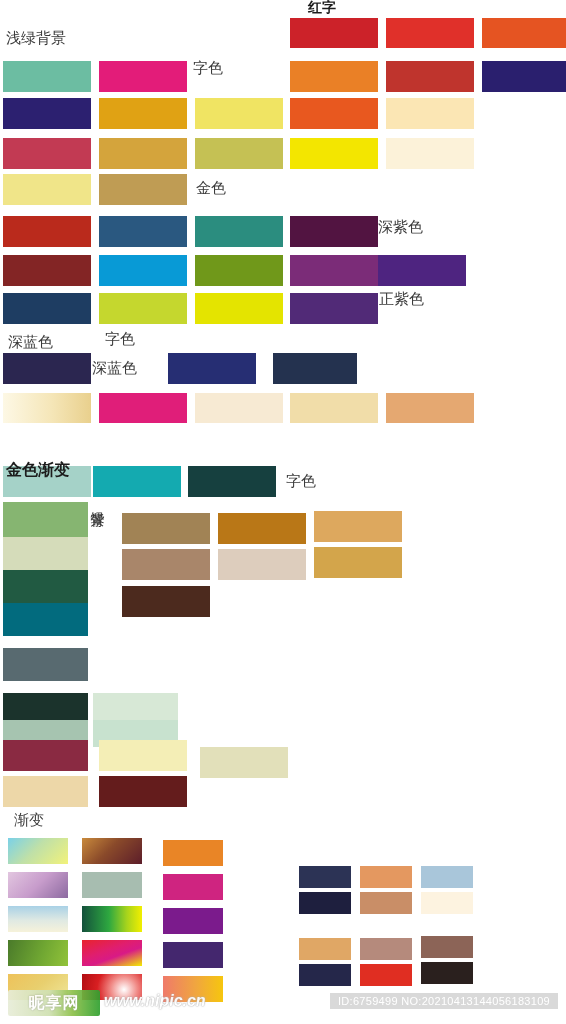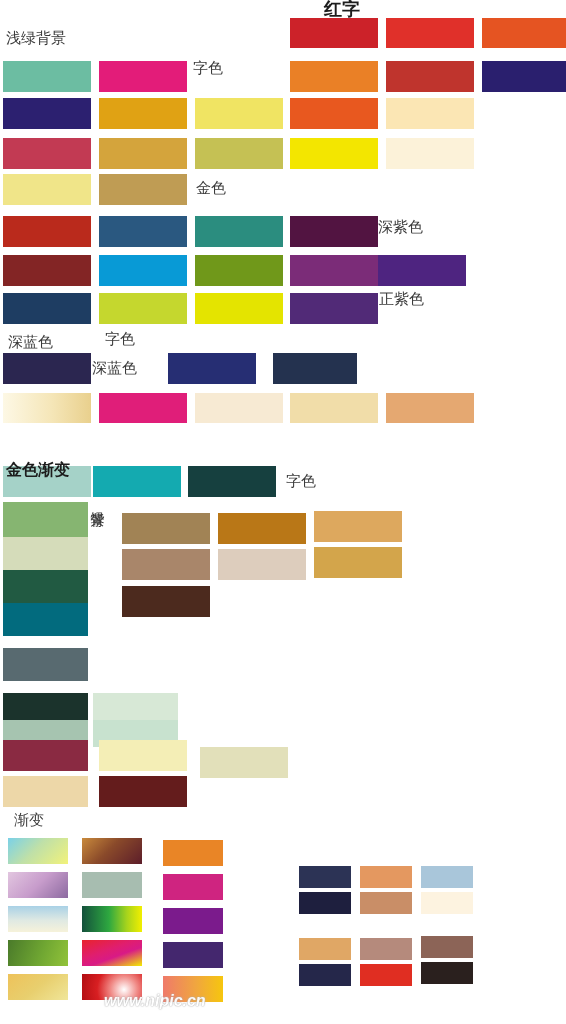--- a/index.html
+++ b/index.html
@@ -190,31 +190,33 @@
       <div class="sw" style="left: 360px; top: 892px; width: 52px; height: 22px; background: rgb(201, 142, 103);"></div>
       <div class="sw" style="left: 421px; top: 892px; width: 52px; height: 22px; background: rgb(253, 243, 224);"></div>
       <div class="sw" style="left: 299px; top: 938px; width: 52px; height: 22px; background: rgb(224, 167, 101);"></div>
       <div class="sw" style="left: 360px; top: 938px; width: 52px; height: 22px; background: rgb(181, 138, 124);"></div>
       <div class="sw" style="left: 421px; top: 936px; width: 52px; height: 22px; background: rgb(140, 100, 87);"></div>
       <div class="sw" style="left: 299px; top: 964px; width: 52px; height: 22px; background: rgb(37, 39, 74);"></div>
       <div class="sw" style="left: 360px; top: 964px; width: 52px; height: 22px; background: rgb(224, 46, 34);"></div>
       <div class="sw" style="left: 421px; top: 962px; width: 52px; height: 22px; background: rgb(42, 32, 30);"></div>
     </div>
   <div id="label-layer">
-      <div class="label label-bold" style="left: 324px; top: 0px; font-size: 18px;">红字</div>
+      <div class="label label-bold" style="left: 308px; top: 0px; font-size: 14px;">红字</div>
       <div class="label" style="left: 6px; top: 30px; font-size: 15px;">浅绿背景</div>
       <div class="label" style="left: 193px; top: 60px; font-size: 15px;">字色</div>
       <div class="label" style="left: 196px; top: 180px; font-size: 15px;">金色</div>
       <div class="label" style="left: 378px; top: 219px; font-size: 15px;">深紫色</div>
       <div class="label" style="left: 379px; top: 291px; font-size: 15px;">正紫色</div>
       <div class="label" style="left: 8px; top: 334px; font-size: 15px;">深蓝色</div>
       <div class="label" style="left: 105px; top: 331px; font-size: 15px;">字色</div>
       <div class="label" style="left: 92px; top: 360px; font-size: 15px;">深蓝色</div>
       <div class="label label-bold" style="left: 6px; top: 432px; font-size: 16px; margin-top: 29px;">金色渐变</div>
       <div class="label" style="left: 286px; top: 473px; font-size: 15px;">字色</div>
       <div class="label" style="left: 14px; top: 812px; font-size: 15px;">渐变</div>
       <div class="label-vert" style="left: 88px; top: 500px; font-size: 14px;">绿背景</div>
     </div>
 
   <div class="footer">
+    <div class="wm-logo">昵享网</div>
     <div class="wm-url">www.nipic.cn</div>
+    <div class="wm-id">ID:6759499 NO:20210413144056183109</div>
   </div>
 </div>
 
 </body></html>

